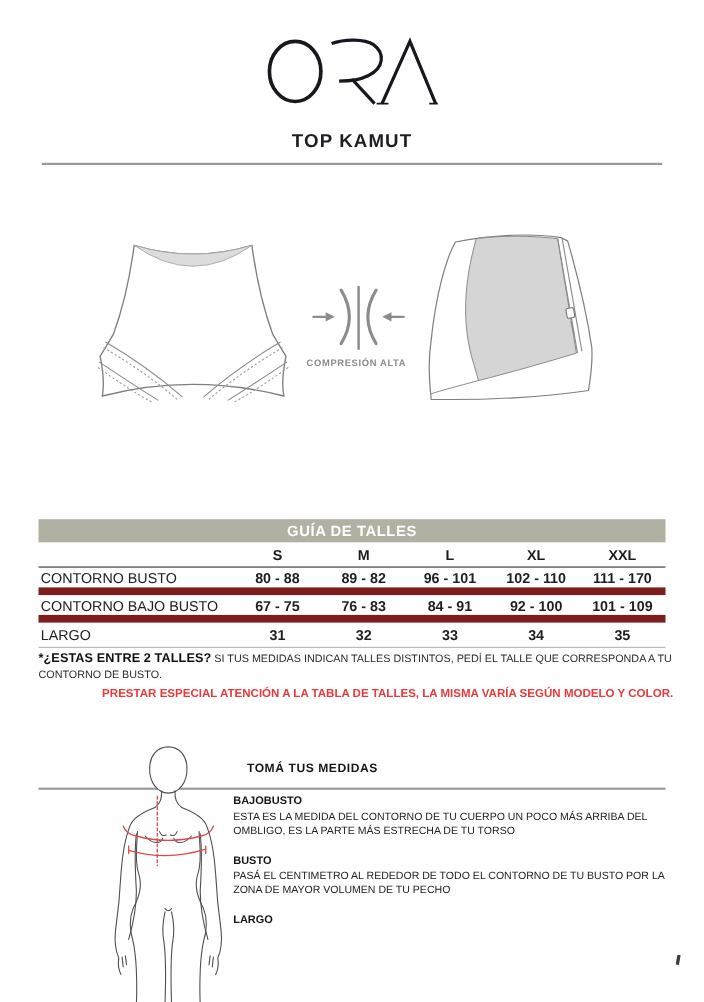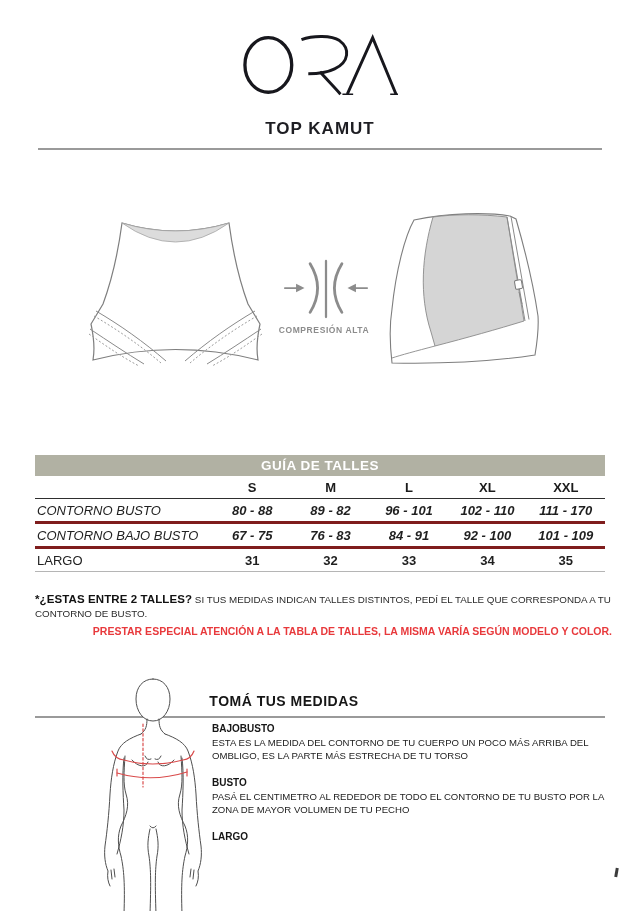--- a/index.html
+++ b/index.html
@@ -20,42 +20,42 @@
   .rule-1 { left:38px; top:136px; width:564px; }
   .rule-2 { left:35px; top:704px; width:570px; height:1.5px; }
 
   
   .comp-label {
     left:258px; top:313px; width:132px; text-align:center;
     font-size:8.5px; font-weight:bold; letter-spacing:0.6px; color:#8c8c8c;
   }
 
   
-  .sg { left:35px; top:443px; width:570px; }
+  .sg { left:35px; top:460px; width:570px; }
   .sg-bar {
     height:21px; display:flex; align-items:center; justify-content:center;
     color:#ffffff; font-size:13.5px; font-weight:bold; letter-spacing:0.5px;
   }
   .sg-row { display:grid; grid-template-columns:178px repeat(5,1fr); align-items:center; }
   .sg-head { height:23px; border-bottom:1.5px solid #2e2e2e; }
-  .sg-r { height:25px; border-bottom:3px solid #7f1d1d;font-style:italic; }
+  .sg-r { height:25px; border-bottom:7px solid #7f1d1d; }
   .sg-r-last { height:23px; border-bottom:1px solid #b5b5b5; }
   .sg-label { font-size:13px; color:#222; text-align:left; padding-left:2px; }
   .sg-cell { font-size:13px; font-weight:bold; text-align:center; color:#1f1f1f; }
   .sg-colhead { font-size:13px; font-weight:bold; text-align:center; color:#1b1b1b; }
 
   
   .note { left:35px; top:581px; width:577px; font-size:9.8px; line-height:13.5px; color:#2a2a2a; }
   .note b { font-size:11.5px; color:#111; letter-spacing:0.1px; }
   .warning { left:35px; top:613px; width:577px; font-size:10.5px; font-weight:bold; line-height:13px; }
 
   
   .measures-title {
     left:34px; top:681px; width:500px; text-align:center;
-    font-size:14px; font-weight:bold; letter-spacing:0.5px; color:#161616;
+    font-size:11px; font-weight:bold; letter-spacing:0.5px; color:#161616;
   }
   .measure-list { left:212px; top:711px; width:396px; }
   .measure-item { margin-bottom:15px; }
   .measure-label { font-size:10px; font-weight:bold; color:#161616; margin-bottom:2px; }
   .measure-text { font-size:9.6px; line-height:13px; color:#222; }
 
   .figure { left:88px; top:662px; }
   .stray { left:615px; top:856px; width:2.5px; height:9px; background:#3c3c3c; transform:rotate(10deg); }
   svg { display:block; }
 </style>

